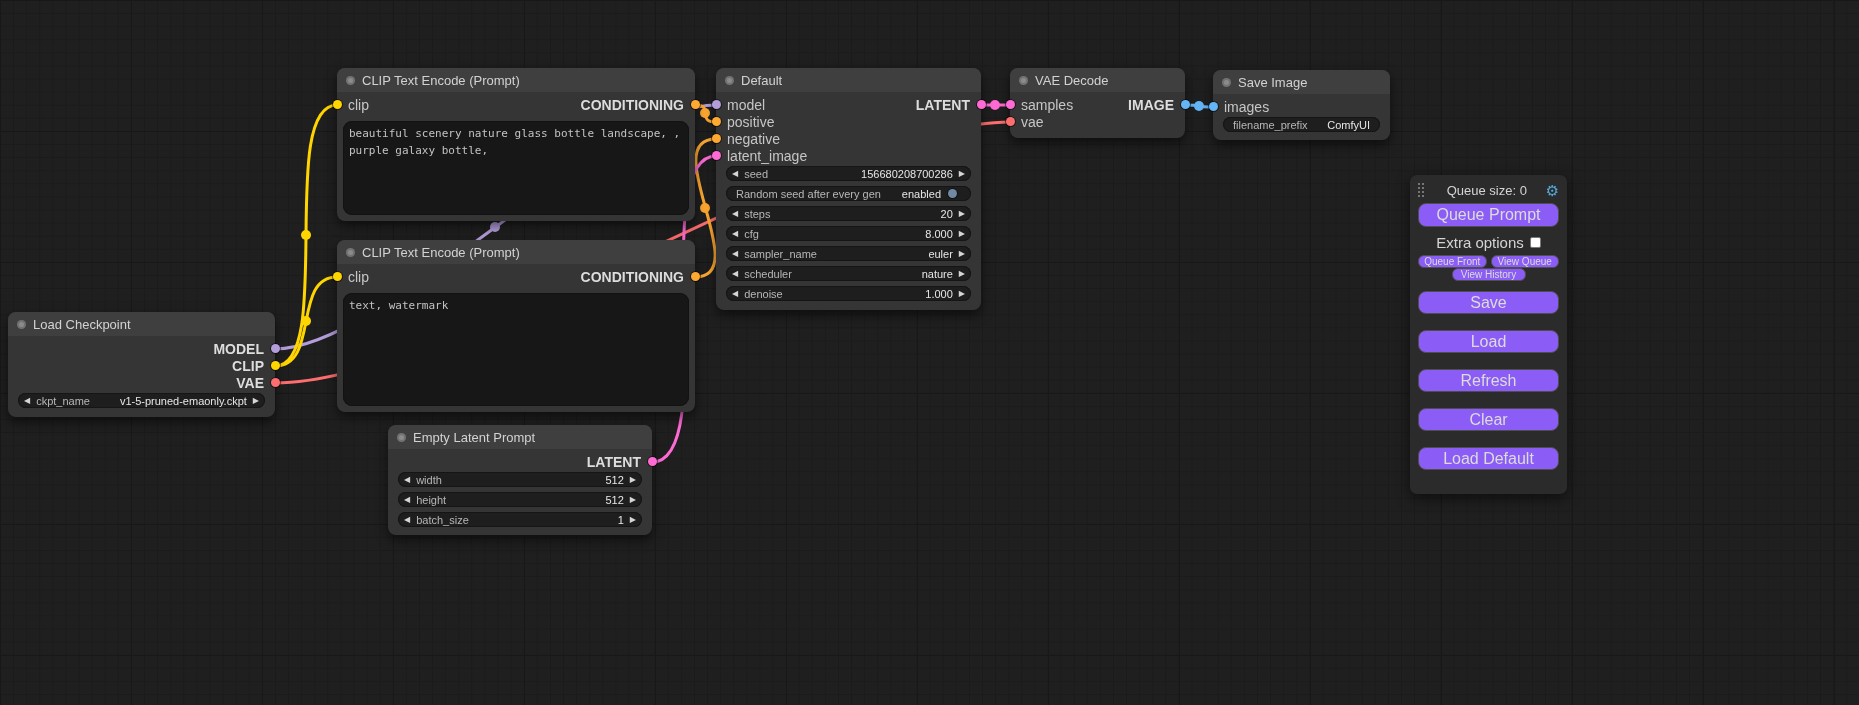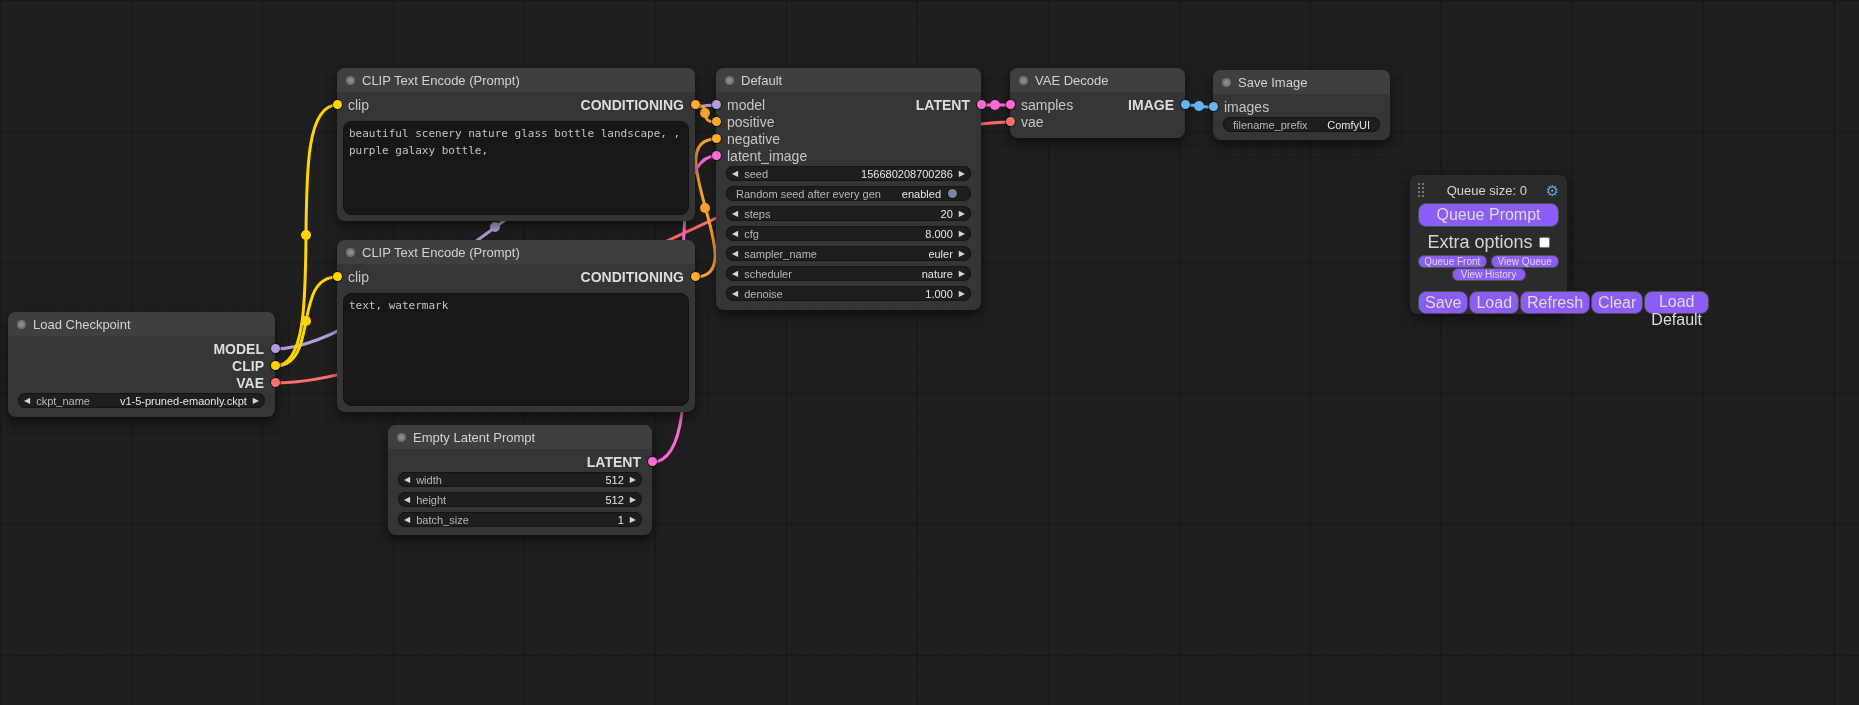--- a/index.html
+++ b/index.html
@@ -53,41 +53,41 @@
   .prompt{
     flex:1;margin:8px 6px 6px;background:#171717;border-radius:9px;
     box-shadow:inset 0 0 0 1px #121212;padding:5px 6px;
     font-family:"DejaVu Sans Mono", monospace;font-size:11px;line-height:1.5;
     color:#c3c3c3;overflow:hidden;white-space:pre-wrap;word-break:break-word;
   }
   
   .menu{
     position:absolute;left:1410px;top:175px;width:157px;z-index:3;
     background:#2b2b2b;border-radius:7px;box-shadow:0 4px 14px rgba(0,0,0,.55);
-    padding:6px 8px 0;box-sizing:border-box;color:#ddd;
+    padding:6px 8px 24px;box-sizing:border-box;color:#ddd;
     display:flex;flex-direction:column;
   }
   .menu-header{display:flex;align-items:center;height:18px;margin-bottom:4px;}
   .drag-handle{display:grid;grid-template-columns:repeat(2,2px);grid-auto-rows:2px;
     gap:2px;margin-right:4px;cursor:grab;}
   .drag-handle i{display:block;width:2px;height:2px;background:#909090;border-radius:50%;}
   .queue-size{flex:1;text-align:center;font-size:13px;color:#d4d4d4;}
   .gear{color:#55a8d8;font-size:15px;line-height:1;cursor:pointer;flex:none;}
   .btn{background:#8b5cf6;border:1px solid #4e4e4e;color:#dcdcdc;border-radius:8px;
     font-family:inherit;cursor:pointer;display:block;width:100%;box-sizing:border-box;}
   .btn.big{height:24px;font-size:16px;margin-bottom:7px;}
   .extra-row{display:flex;align-items:center;justify-content:center;gap:6px;
-    font-size:18px;height:16px;margin-bottom:5px;color:#d4d4d4;}
+    font-size:15px;height:16px;margin-bottom:5px;color:#d4d4d4;}
   .checkbox{width:11px;height:11px;background:#ffffff;border:1px solid #7a7a7a;
     border-radius:2px;box-sizing:border-box;cursor:pointer;}
   .small-row{display:flex;gap:4px;}
   .btn.small{flex:1;height:13px;font-size:10px;border-radius:6px;padding:0;line-height:11px;}
   .vh-row{display:flex;justify-content:center;margin-bottom:10px;}
   .btn.vh{width:74px;height:13px;font-size:10px;border-radius:6px;padding:0;line-height:11px;}
-  .menu-actions{display:flex;flex-direction:row;gap:1px;}
+  .menu-actions{display:flex;flex-direction:column;gap:16px;}
   .btn.med{height:23px;font-size:16px;}
 </style>
 </head>
 <body>
 
 <div id="canvas">
 
   <svg class="wires" width="1859" height="705">
     <path d="M275,349 C385,349 606,105 716,105" stroke="#b39ddb"></path>
     <path d="M275,366 C335,366 277,105 337,105" stroke="#ffd500"></path>

